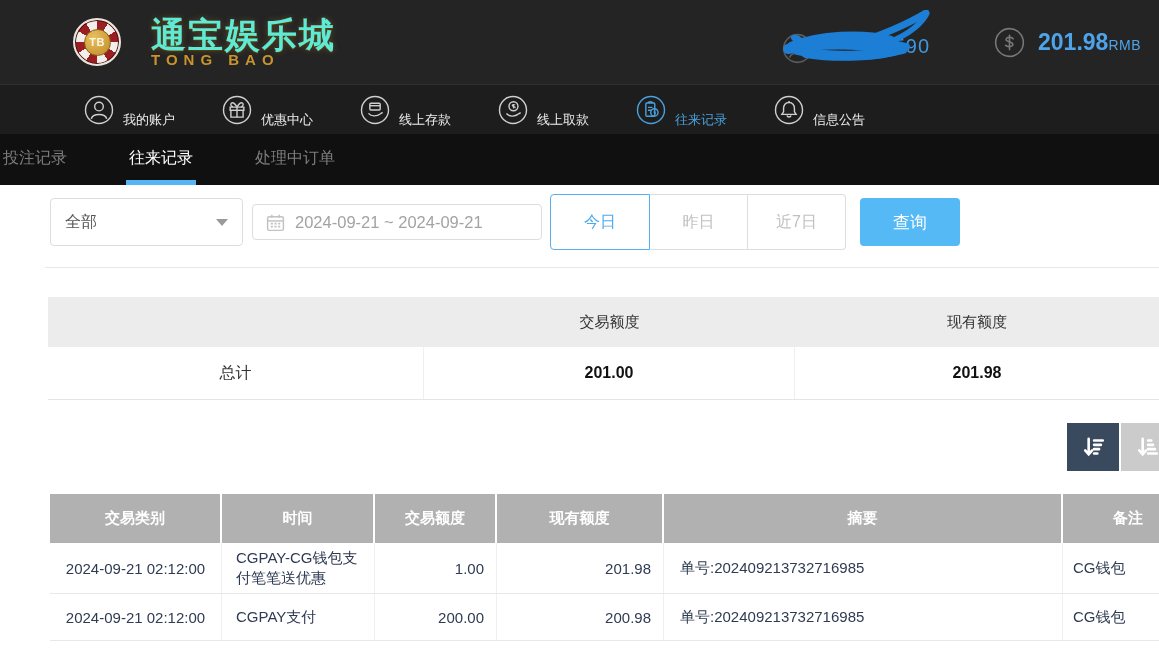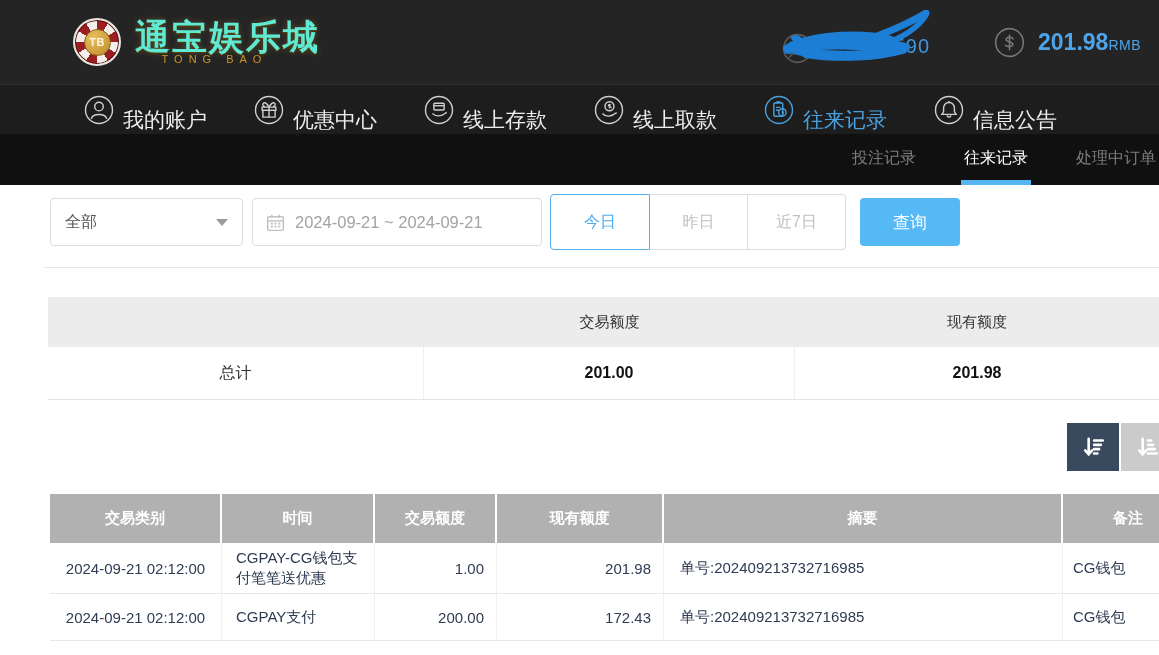--- a/index.html
+++ b/index.html
@@ -1,63 +1,63 @@
 <!DOCTYPE html>
 <html><head>
 <meta charset="utf-8">
 <style>
   * { box-sizing: border-box; margin: 0; padding: 0; }
   html,body { width:1159px; height:655px; overflow:hidden; }
   body { font-family: "Liberation Sans", sans-serif; background:#fff; position:relative; }
 
   
   .topbar { height:84px; background:#242424; display:flex; align-items:center; }
-  .logo { display:flex; align-items:center; margin-left:73px; cursor:pointer; }
+  .logo { display:flex; align-items:center; margin-left:73px; cursor:pointer;gap:16px; }
   .chip { width:48px; height:48px; border-radius:50%;
           background:repeating-conic-gradient(#9b1e22 0 30deg, #f3f0ec 30deg 60deg);
           border:2px solid #e9e4dc; display:flex; align-items:center; justify-content:center;
           box-shadow:0 0 0 1px #4a1010 inset; }
   .chip-inner { width:27px; height:27px; border-radius:50%;
           background:radial-gradient(circle at 35% 30%, #e8c05e, #c08a2a);
           border:1.5px solid #8a5f16; color:#fdf6e2; font-size:11px; font-weight:bold;
           display:flex; align-items:center; justify-content:center; letter-spacing:.5px; }
   .logo-text { margin-left:14px; }
   .logo-cn { font-family:"DejaVu Serif", serif; font-size:35px; font-weight:bold; color:#5eead4;
              text-shadow:0 1px 1px #5a3c00, 0 0 6px rgba(255,200,80,.25); letter-spacing:2px; line-height:36px; }
-  .logo-en { font-size:11px; font-weight:normal; color:#c9932d; letter-spacing:6px; text-align:center; padding-right:26px; margin-top:-2px; }
+  .logo-en { font-size:15px; font-weight:bold; color:#c9932d; letter-spacing:6px; text-align:left; padding-right:26px; margin-top:-2px; }
 
   .top-right { margin-left:auto; display:flex; align-items:center; margin-right:18px; }
   .user-block { position:relative; width:166px; height:60px; margin-right:52px; }
   .avatar-svg { position:absolute; left:6px; top:21px; }
   .masked-name { position:absolute; right:12px; top:23px; color:#3f97e0; font-size:20px; letter-spacing:1px; }
   .scribble { position:absolute; left:0; top:-2px; }
   .balance-block { display:flex; align-items:center; }
   .balance-amount { color:#4da4ea; font-size:23px; font-weight:600; margin-left:13px; }
   .balance-cur { color:#4da4ea; font-size:14px; margin-top:5px; letter-spacing:.5px; }
 
   
   .navbar { height:50px; background:#1d1d1d; border-top:1px solid #2f2f2f;
             display:flex; align-items:center; padding-left:84px; gap:47px; }
   .nav-item { display:flex; align-items:center; gap:9px; cursor:pointer; }
-  .nav-label { color:#ededed; font-size:21px;margin-top:20px; }
+  .nav-label { color:#ededed; font-size:13px;margin-top:20px; }
   .nav-item.active .nav-label { color:#4aa0dc; }
 
   
-  .subtabs { height:51px; background:#101010; display:flex; justify-content:flex-end; gap:42px; }
+  .subtabs { height:51px; background:#101010; display:flex; justify-content:flex-start; gap:56px; }
   .subtab { color:#7d7d7d; font-size:16px; line-height:48px; height:51px; padding:0 3px; cursor:pointer; }
   .subtab.active { color:#ffffff; border-bottom:5px solid #55b5f2; }
 
   
   .filter-row { display:flex; align-items:center; margin:13px 0 0 50px; height:48px; }
   .type-select { width:193px; height:48px; border:1px solid #ddd; border-radius:4px;
                  display:flex; align-items:center; padding:0 14px; cursor:pointer; }
   .type-select .val { color:#555; font-size:16px; }
   .caret { margin-left:auto; width:0; height:0; border-left:6px solid transparent;
            border-right:6px solid transparent; border-top:7px solid #9a9a9a; }
-  .date-box { width:290px; height:48px; border:1px solid #ddd; border-radius:4px; margin-left:9px;
+  .date-box { width:290px; height:36px; border:1px solid #ddd; border-radius:4px; margin-left:9px;
               display:flex; align-items:center; padding:0 12px; cursor:pointer; }
   .date-box .val { color:#a3a3a3; font-size:16.5px; margin-left:9px; white-space:nowrap; }
   .quick-group { display:flex; margin-left:8px; }
   .qbtn { width:98px; height:56px; background:#fff; border:1px solid #ddd; border-left:none;
           color:#c0c0c0; font-size:16px; cursor:pointer; }
   .qbtn:first-child { width:100px; border:1px solid #55aff0; color:#4cabef; border-radius:4px 0 0 4px; }
   .qbtn:last-child { border-radius:0 4px 4px 0; }
   .search-btn { width:100px; height:48px; margin-left:14px; background:#55b9f6; border:none;
                 border-radius:4px; color:#fff; font-size:17px; cursor:pointer; }
 
@@ -275,17 +275,17 @@
     <div class="c-amt">1.00</div>
     <div class="c-bal">201.98</div>
     <div class="c-sum">单号:202409213732716985</div>
     <div class="c-note">CG钱包</div>
   </div>
 
   <div class="rec-row">
     <div class="c-time">2024-09-21 02:12:00</div>
     <div class="c-type">CGPAY支付</div>
     <div class="c-amt">200.00</div>
-    <div class="c-bal">172.43</div>
+    <div class="c-bal">200.98</div>
     <div class="c-sum">单号:202409213732716985</div>
     <div class="c-note">CG钱包</div>
   </div>
 </div>
 
 </body></html>

